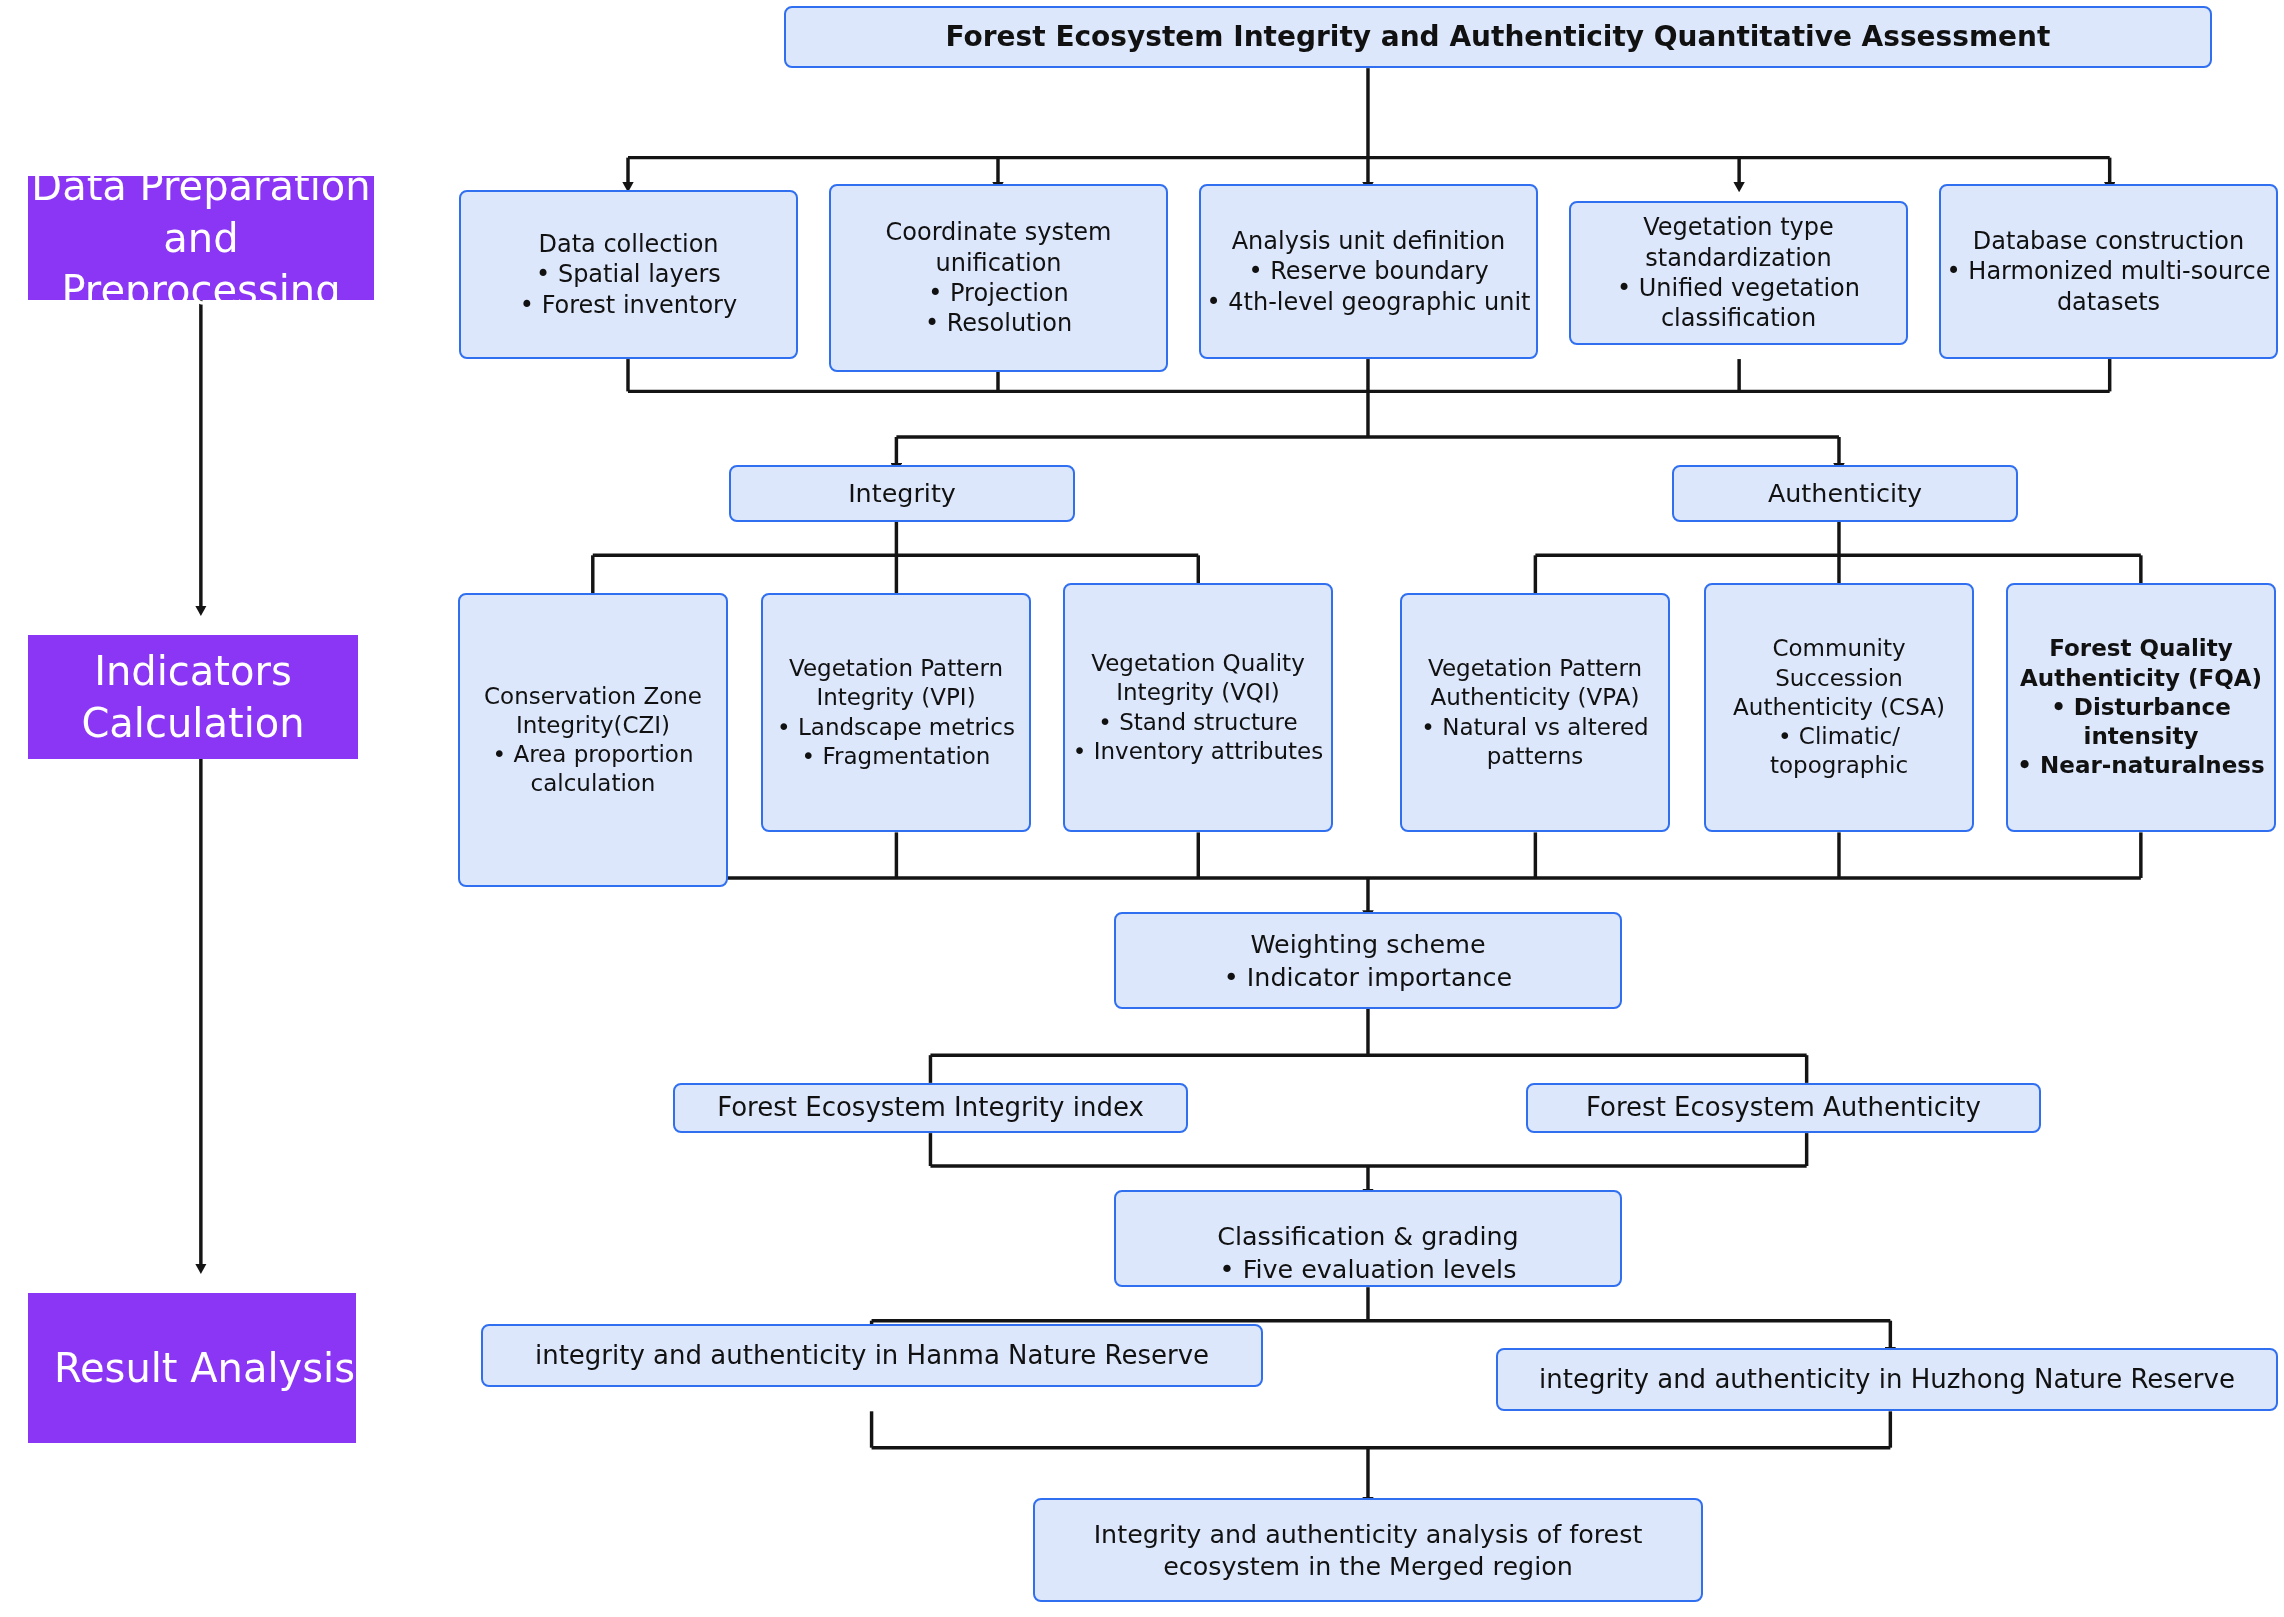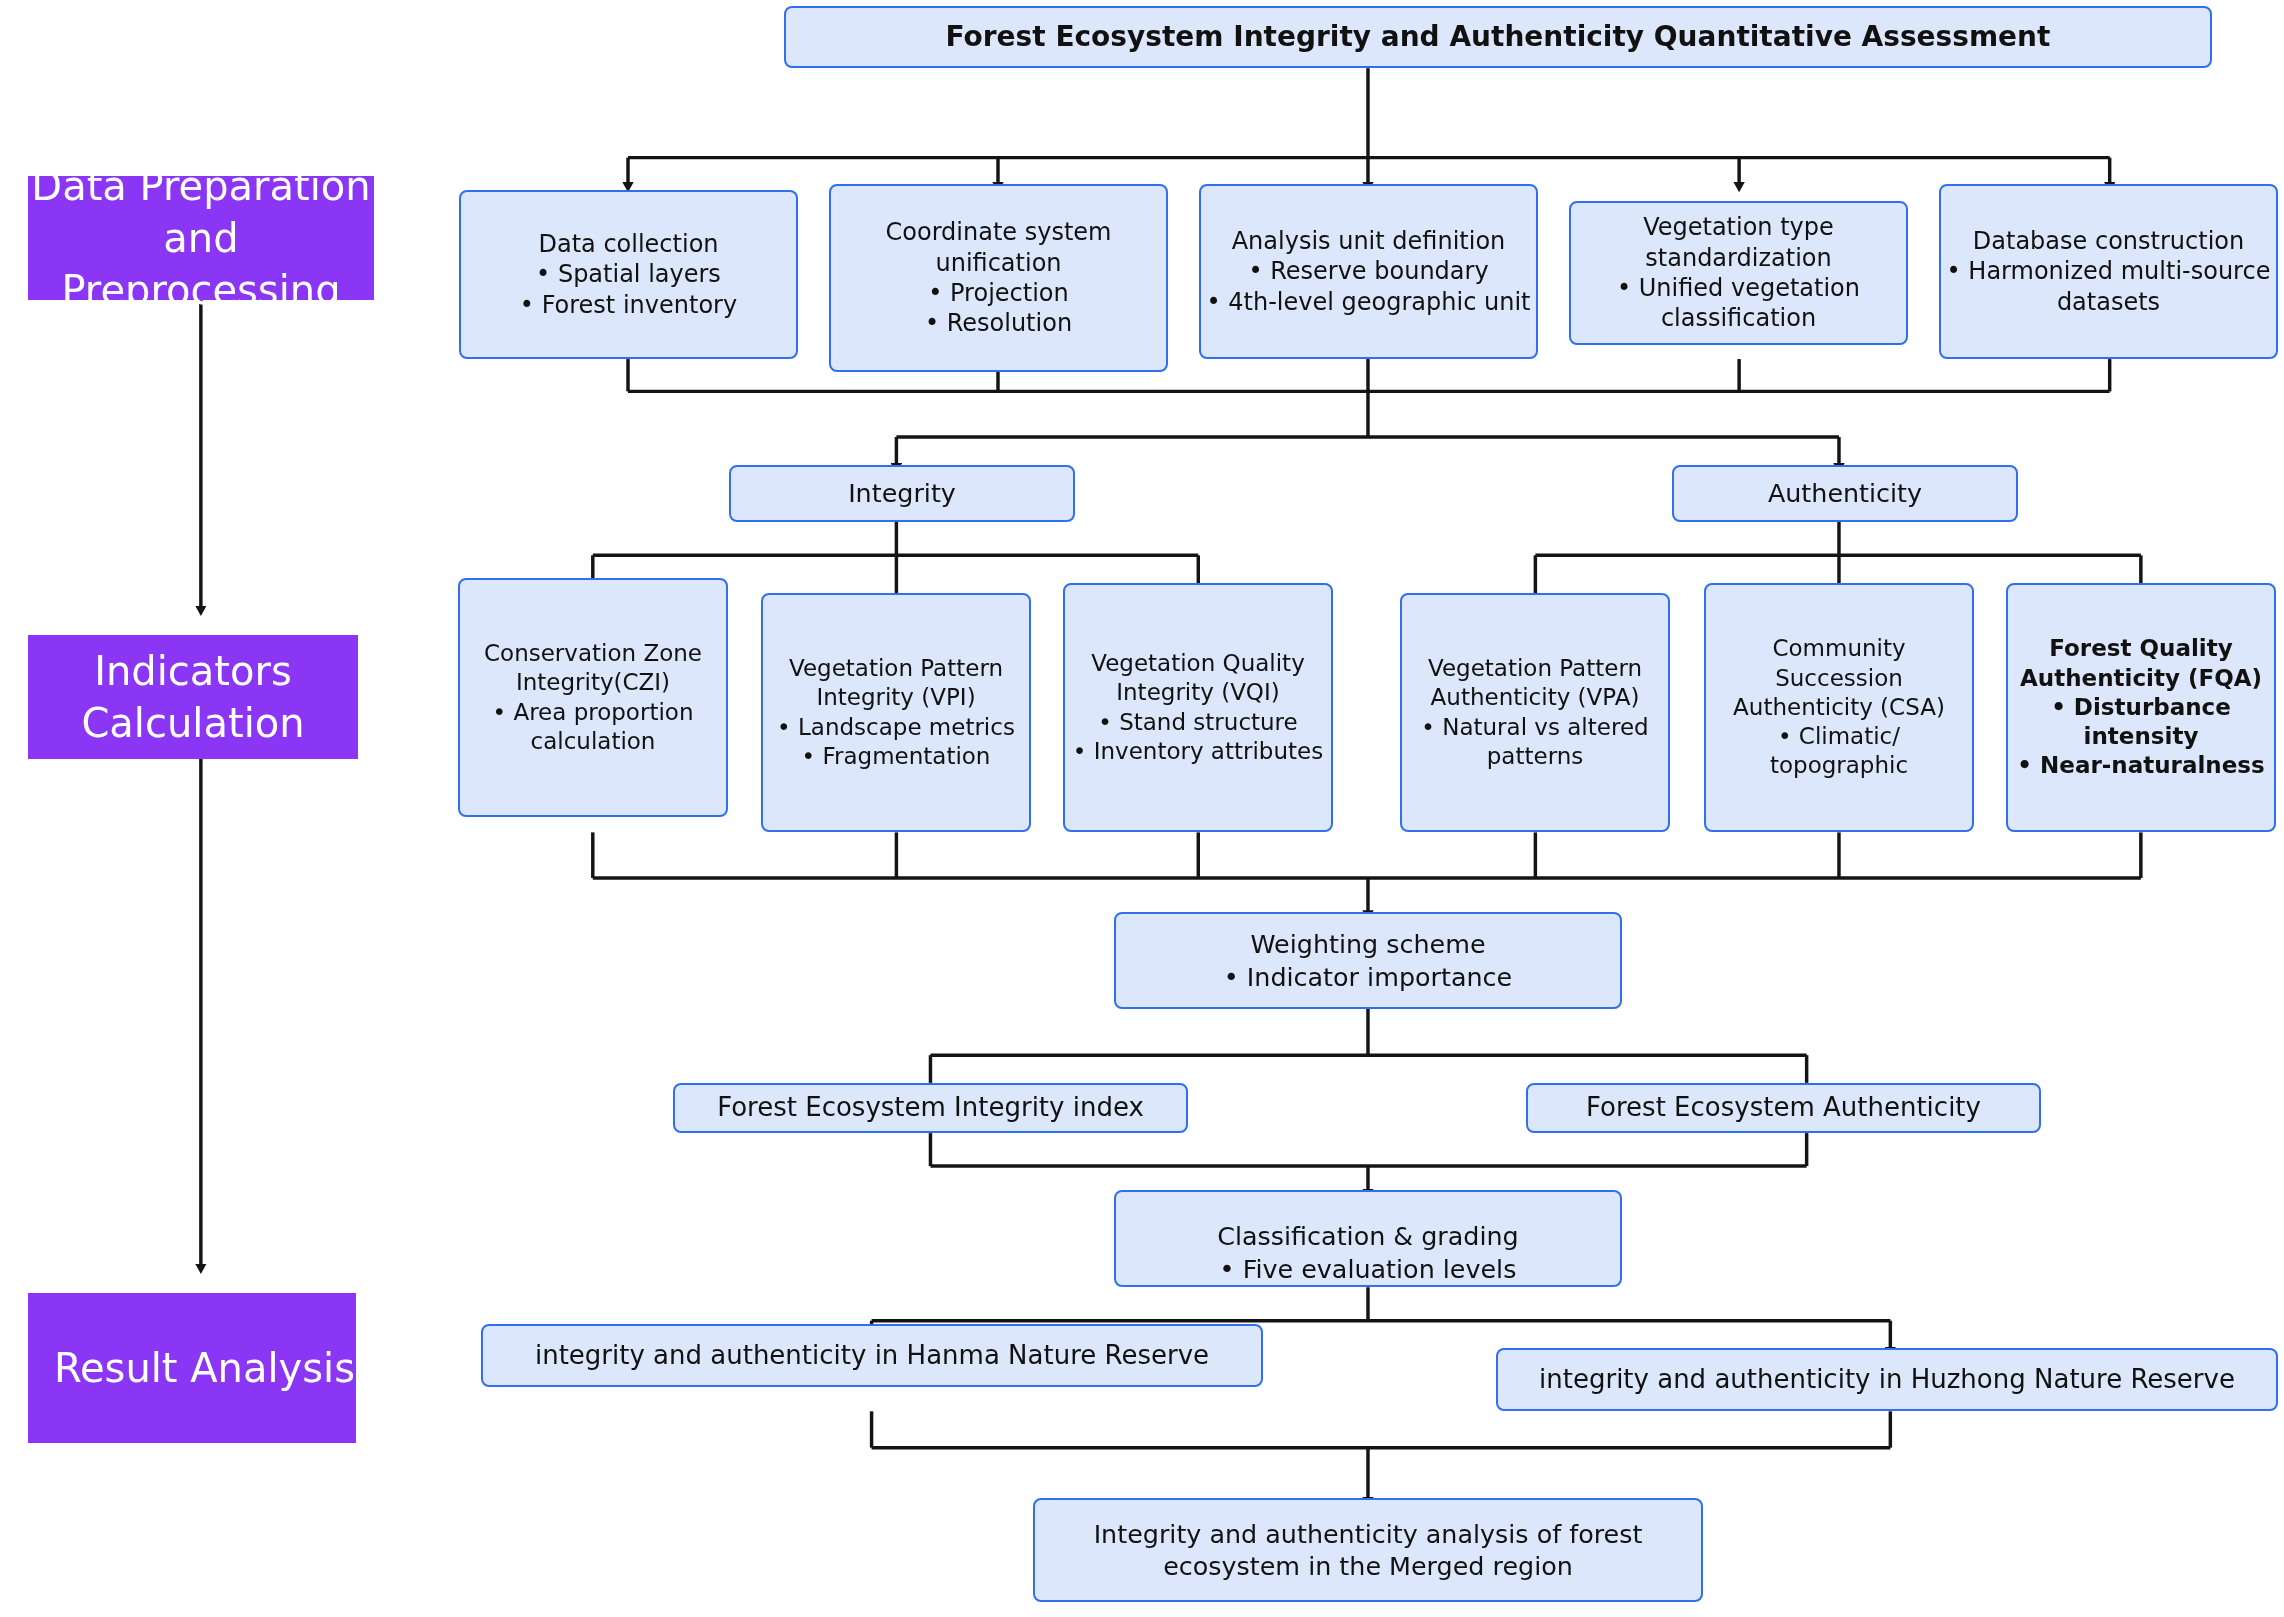--- a/index.html
+++ b/index.html
@@ -187,21 +187,21 @@
   </div>
 
   <div class="node fs-plain" style="left:729px;top:465px;width:346px;height:57px;">
     <span class="ttl">Integrity</span>
   </div>
 
   <div class="node fs-plain" style="left:1672px;top:465px;width:346px;height:57px;">
     <span class="ttl">Authenticity</span>
   </div>
 
-  <div class="node fs-node-sm" style="left:458px;top:578px;width:270px;height:239px;">
+  <div class="node fs-node-sm" style="left:458px;top:593px;width:270px;height:294px;">
     <span class="ttl">Conservation Zone Integrity(CZI)</span>
     <span class="bul">• Area proportion calculation</span>
   </div>
 
   <div class="node fs-node-sm" style="left:761px;top:593px;width:270px;height:239px;">
     <span class="ttl">Vegetation Pattern Integrity (VPI)</span>
     <span class="bul">• Landscape metrics</span>
     <span class="bul">• Fragmentation</span>
   </div>
 

